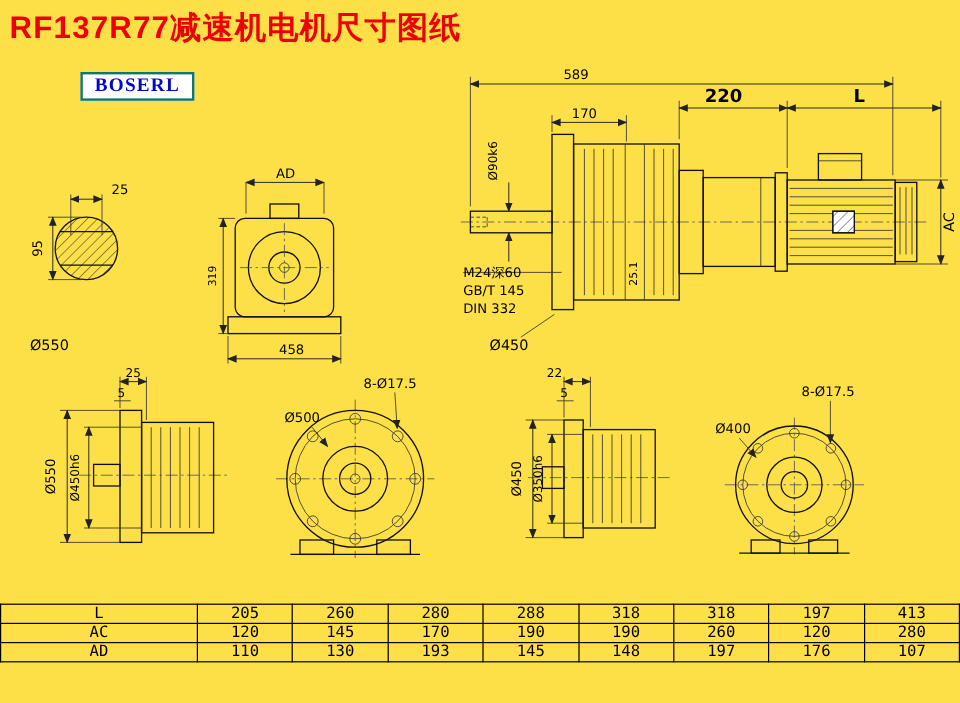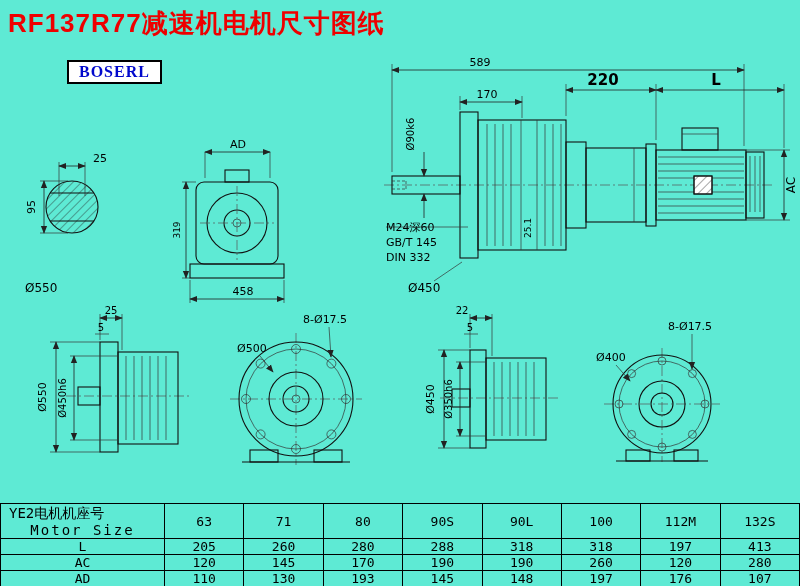--- a/index.html
+++ b/index.html
@@ -1,20 +1,20 @@
 <!DOCTYPE html>
 <html><head>
 <meta charset="utf-8">
 <style>
   * { margin:0; padding:0; box-sizing:border-box; }
   html,body { width:800px; height:586px; }
   body { background:#fff; font-family:"Liberation Sans", sans-serif; position:relative; overflow:hidden; }
-  .sheet { position:absolute; inset:0; background:#5eead4; }
+  .sheet { position:absolute; inset:0; background:#fde047; }
   .title { position:absolute; left:8px; top:6px; font-size:26px; font-weight:900; color:#ee0000; letter-spacing:1px; font-family:"Liberation Sans", sans-serif; }
-  .logo { position:absolute; left:67px; top:60px; border:2px solid #000000; padding:1px 10px; background:#fff; }
+  .logo { position:absolute; left:67px; top:60px; border:2px solid #0f766e; padding:1px 10px; background:#fff; }
   .logo-text { color:#0008cc; font-weight:bold; font-size:16px; font-family:"Liberation Serif", serif; letter-spacing:1px; }
   svg.drawing { position:absolute; left:0; top:0; }
 
   
   .ln   { stroke:#111; stroke-width:1.1; fill:none; }
   .thin { stroke:#333; stroke-width:0.7; fill:none; }
   .dim  { stroke:#222; stroke-width:0.8; fill:none; }
   .cl   { stroke:#555; stroke-width:0.7; fill:none; stroke-dasharray:10 3 2 3; }
   .dash { stroke:#333; stroke-width:0.7; fill:none; stroke-dasharray:3 2; }
   .dt   { font:11px "DejaVu Sans", sans-serif; fill:#000; }
@@ -324,34 +324,20 @@
       <col>
         <col>
         <col>
         <col>
         <col>
         <col>
         <col>
         <col>
     </colgroup>
     <tbody>
-        <tr class="hdr">
-      <td>
-        <div class="hdr-cn">YE2电机机座号</div>
-        <div class="hdr-en">Motor Size</div>
-      </td>
-      <td>63</td>
-      <td>71</td>
-      <td>80</td>
-      <td>90S</td>
-      <td>90L</td>
-      <td>100</td>
-      <td>112M</td>
-      <td>132S</td>
-    </tr>
     <tr>
       <td>L</td>
       <td>205</td>
       <td>260</td>
       <td>280</td>
       <td>288</td>
       <td>318</td>
       <td>318</td>
       <td>197</td>
       <td>413</td>

